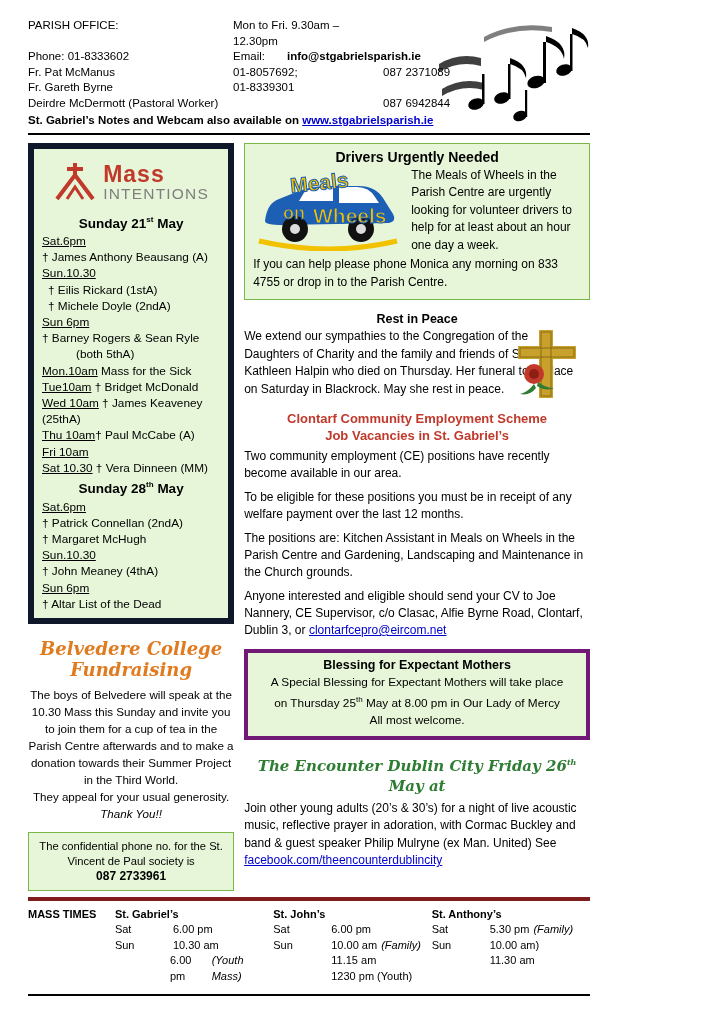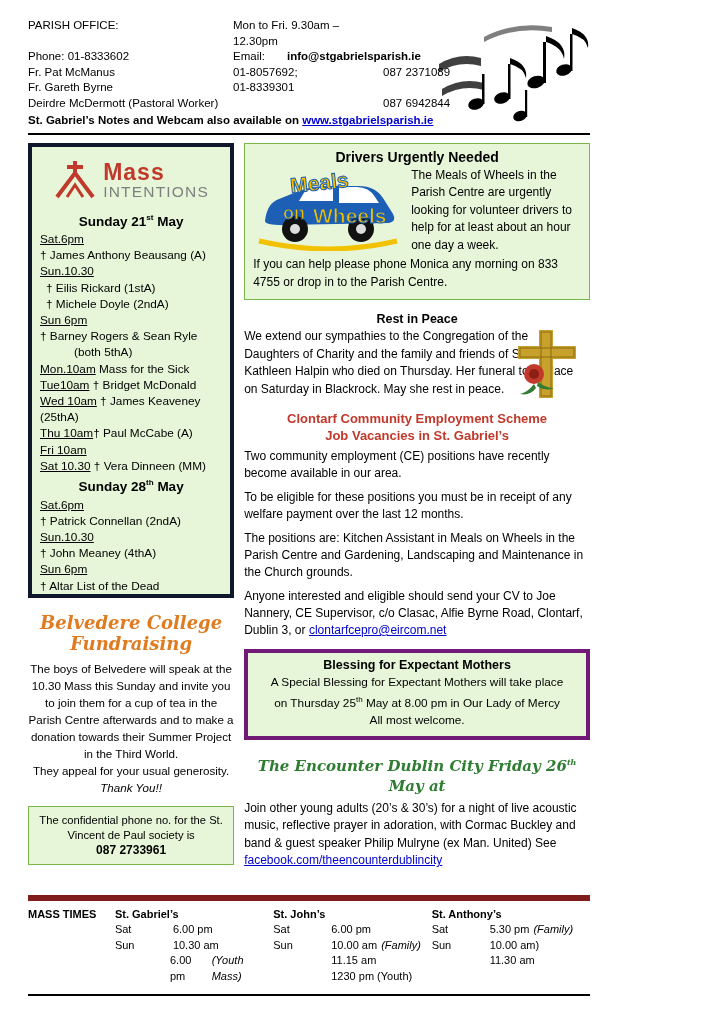--- a/index.html
+++ b/index.html
@@ -26,21 +26,21 @@
   .email-strong{font-weight:bold;color:#000;}
   .notes-link{color:#0000cc;text-decoration:underline;}
   .music-art{position:absolute;right:-4px;top:-6px;width:170px;height:115px;}
 
   
   .cols{display:flex;gap:10px;margin-top:8px;}
   .left-col{width:248px;}
   .right-col{width:416px;}
 
   
-  .mass-box{border:4px solid #0f172a;background:#e7f6d8;padding:6px 8px 0 8px;}
+  .mass-box{border:6px solid #0f172a;background:#e7f6d8;padding:6px 8px 6px 8px;}
   .mass-logo{display:flex;align-items:center;justify-content:center;gap:6px;height:56px;}
   .mass-logo .txt{line-height:1.0;}
   .mass-logo .t1{color:#c0392b;font-size:23px;font-weight:bold;letter-spacing:1px;}
   .mass-logo .t2{color:#7f7f7f;font-size:15.5px;letter-spacing:1.2px;}
   .roof{position:relative;width:44px;height:40px;}
   .roof svg{position:absolute;left:0;top:0;}
   .sunday-hd{text-align:center;font-weight:bold;font-size:13.5px;margin:4px 0 3px;}
   .mi-line{font-size:11.8px;line-height:16.2px;}
   .u{text-decoration:underline;}
   .ind{padding-left:6px;}
@@ -83,21 +83,21 @@
   .blessing-body{font-size:11.8px;line-height:17px;}
 
   .encounter-title{
     text-align:center;color:#2e7d32;font-family:"DejaVu Serif", serif;font-style:italic;
     font-weight:bold;font-size:15px;line-height:20px;margin:12px 0 4px;
   }
   .encounter-body{font-size:12px;line-height:17.5px;}
   .encounter-body a{color:#0000cc;text-decoration:underline;}
 
   
-  .footer{position:absolute;left:28px;right:22px;bottom:40px;border-top:6px solid #7f1d1d;padding-top:6px;}
+  .footer{position:absolute;left:28px;right:22px;bottom:40px;border-top:4px solid #7f1d1d;padding-top:6px;}
   .mt-grid{display:flex;font-size:11px;line-height:15.5px;}
   .mt-c0{width:96px;font-weight:bold;}
   .mt-blk{width:175px;}
   .mt-blk.w2{width:175px;}
   .mt-name{font-weight:bold;margin-bottom:0px;}
   .mt-row{display:flex;}
   .mt-day{width:58px;}
   .mt-time{}
   .it{font-style:italic;}
   .hr-bottom{position:absolute;left:28px;right:22px;bottom:28px;border-top:2px solid #000;}
@@ -201,20 +201,21 @@
           <div class="mi-line"><span class="u">Sat 10.30</span><span>  †  Vera Dinneen (MM)</span></div>
         </div>
 
         <div class="sunday-hd">
           <span>Sunday 28</span><sup>th</sup><span> May</span>
         </div>
 
         <div>
           <div class="mi-line"><span class="u">Sat.6pm</span></div>
           <div class="mi-line"><span>† Patrick Connellan   (2ndA)</span></div>
+          <div class="mi-line"><span>† Margaret McHugh</span></div>
           <div class="mi-line"><span class="u">Sun.10.30</span></div>
           <div class="mi-line"><span>†  John Meaney   (4thA)</span></div>
           <div class="mi-line"><span class="u">Sun 6pm</span></div>
           <div class="mi-line"><span>†  Altar List of the Dead</span></div>
         </div>
       </div>
 
       <div>
         <div class="belvedere-title">
           <div>Belvedere College</div>

